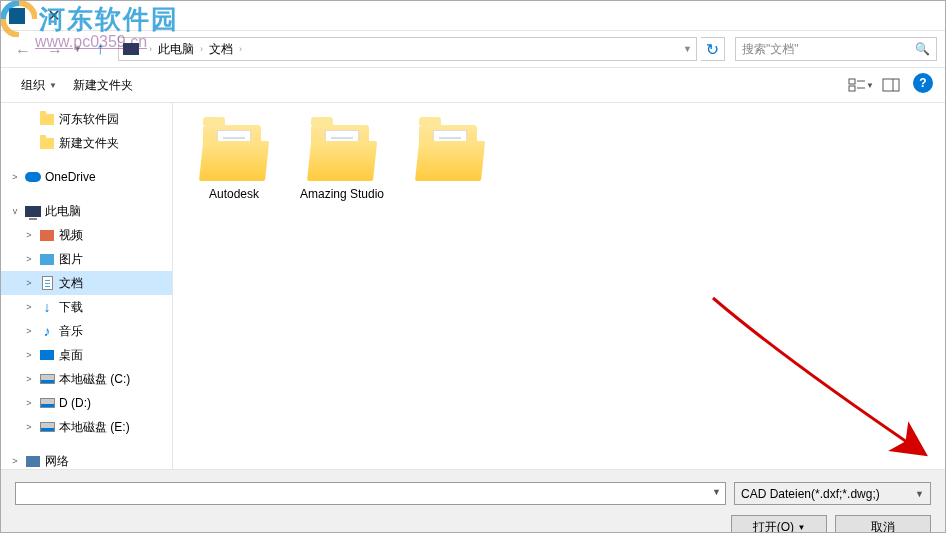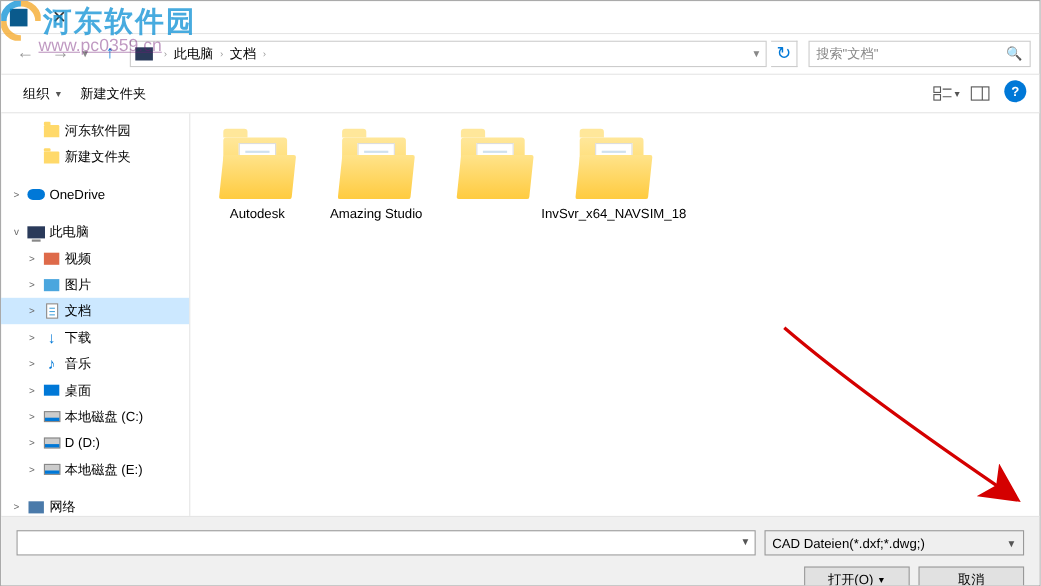--- a/index.html
+++ b/index.html
@@ -60,21 +60,21 @@
 .big-folder .paper::before { content: ""; position: absolute; top: 6px; left: 5px; right: 5px; height: 2px; background: #cfe0ee; box-shadow: 0 5px 0 #cfe0ee, 0 10px 0 #cfe0ee, 0 15px 0 #cfe0ee, 0 20px 0 #cfe0ee; }
 .big-folder .front { position: absolute; bottom: 0; left: 0; width: 66px; height: 40px; background: linear-gradient(#ffe38a, #ffcb3f); border-radius: 2px; transform: skewX(-6deg); transform-origin: bottom left; }
 
 .arrow-annotation { position: absolute; pointer-events: none; }
 
 .footer { border-top: 1px solid #e5e5e5; background: #f0f0f0; padding: 12px 14px 14px; }
 .filename-row { display: flex; align-items: center; gap: 8px; margin-bottom: 10px; }
 .filename-row .label { font-size: 12px; width: 128px; text-align: right; }
 .filename-input { flex: 1; height: 23px; border: 1px solid #999; background: #fff; padding: 0 4px; font-size: 12px; }
 .filename-input .dd { float: right; color: #555; font-size: 9px; padding-top: 4px; }
-.filter-select { width: 236px; height: 23px; border: 1px solid #999; background: #efefef; font-size: 12px; padding: 0 6px; display: flex; align-items: center; text-align: right; }
+.filter-select { width: 197px; height: 23px; border: 1px solid #999; background: #efefef; font-size: 12px; padding: 0 6px; display: flex; align-items: center; text-align: right; }
 .filter-select .dd { margin-left: auto; font-size: 9px; color: #555; }
 .button-row { display: flex; justify-content: flex-end; gap: 8px; }
 .dlg-btn { width: 96px; height: 24px; border: 1px solid #999; background: #e1e1e1; font-size: 12px; display: flex; align-items: center; justify-content: center; }
 
 .watermark { position: absolute; top: 0; left: 0; pointer-events: none; opacity: 0.75; }
 .watermark .brand { font-size: 26px; font-weight: bold; font-family: "SimHei", sans-serif; letter-spacing: 2px; display: flex; align-items: center; }
 .watermark .logo { width: 36px; height: 36px; position: relative; margin-right: 2px; }
 .watermark .url { font-size: 16px; color: #701a75; opacity: 0.6; margin-left: 34px; margin-top: -4px; text-decoration: underline; }
 </style>
 </head>
@@ -257,28 +257,20 @@
         </div>
         <div>Amazing Studio</div>
       </div>
       <div class="folder-tile">
         <div class="big-folder">
           <div class="back"></div>
           <div class="paper"></div>
           <div class="front"></div>
         </div>
       </div>
-      <div class="folder-tile">
-        <div class="big-folder">
-          <div class="back"></div>
-          <div class="paper"></div>
-          <div class="front"></div>
-        </div>
-        <div>InvSvr_x64_NAVSIM_18</div>
-      </div>
   <svg class="arrow-annotation" style="left:530px; top:185px;" width="240" height="180">
       <defs>
           <marker id="ah" markerWidth="12" markerHeight="12" refX="10" refY="6" orient="auto">
             <path d="M0,0 L12,6 L0,12 L3,6 Z" fill="#d40000"></path>
           </marker>
         </defs>
       <path d="M 10 10 Q 80 70 220 165" stroke="#d40000" stroke-width="3" fill="none" marker-end="url(#ah)"></path>
     </svg>
     </div>
 </div>

